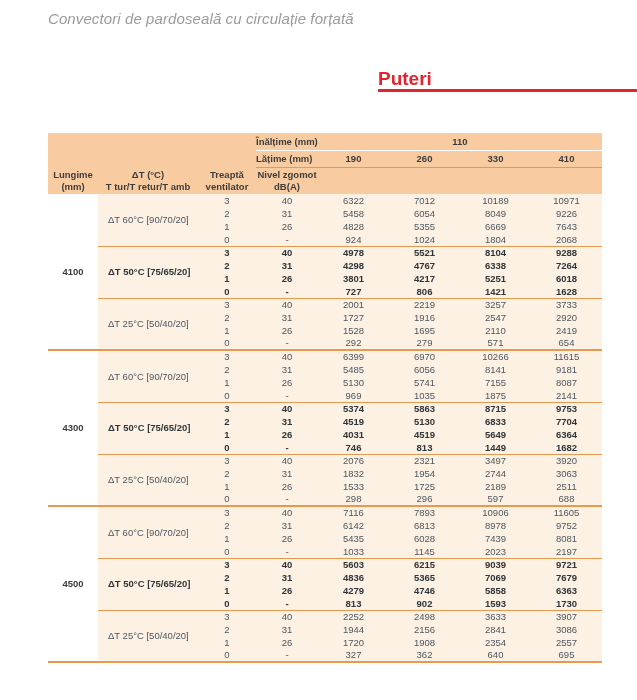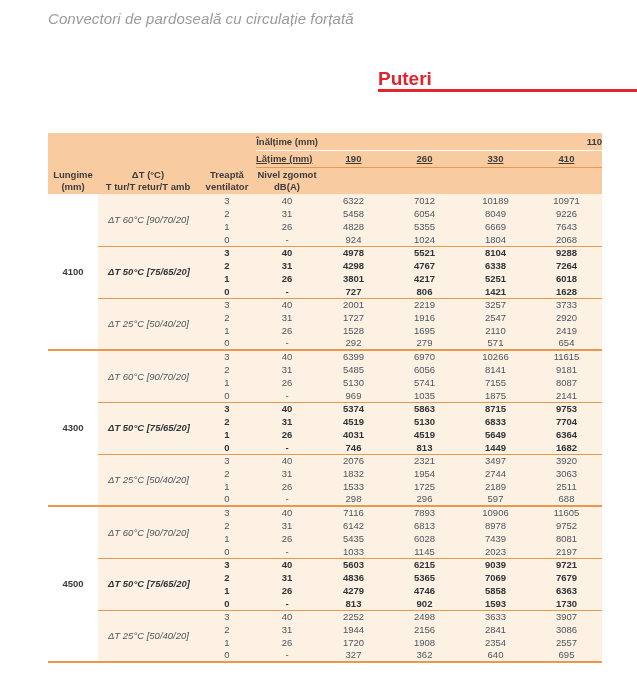--- a/index.html
+++ b/index.html
@@ -25,27 +25,27 @@
 
   table.pw{position:absolute;left:48px;top:133px;border-collapse:collapse;table-layout:fixed;
     border-bottom:2px solid var(--orange);}
   table.pw th, table.pw td{padding:0;font-size:9.5px;line-height:1;}
 
   thead th{background:var(--peach);color:var(--txt-dark);font-weight:bold;text-align:center;}
   tr.hr1 th{height:17px;}
   tr.hr2 th{height:17px;}
   tr.hr3 th{height:27px;}
   th.lbl{text-align:left;padding-left:3px;}
-  tr.hr1 .u1{border-bottom:1.5px solid #ffffff;text-align:right;}
-  tr.hr2 .u2{border-bottom:1.5px solid var(--orange);text-decoration:underline;}
+  tr.hr1 .u1{border-bottom:1.5px solid #ffffff;}
+  tr.hr2 .u2{border-bottom:1.5px solid var(--orange);}
   th .l2{display:block;margin-top:2px;}
 
   tbody td{background:var(--cream);color:var(--txt-data);text-align:center;height:13px;vertical-align:middle;}
   tbody td.len{background:#ffffff;color:var(--txt-dark);font-weight:bold;text-align:center;}
-  tbody td.dt{text-align:left;padding-left:10px;font-style:italic;}
+  tbody td.dt{text-align:left;padding-left:10px;}
   tbody tr.block-start td, tbody tr.group-start td{border-top:1.5px solid var(--orange);}
   tbody tr.group-start td{border-top-width:2px;}
   tbody td.b{color:var(--txt-bold);font-weight:bold;}
 </style>
 </head>
 <body>
 
 <div class="page">
   <div class="subtitle">Convectori de pardoseală cu circulație forțată</div>
   <div class="section">Puteri</div>

